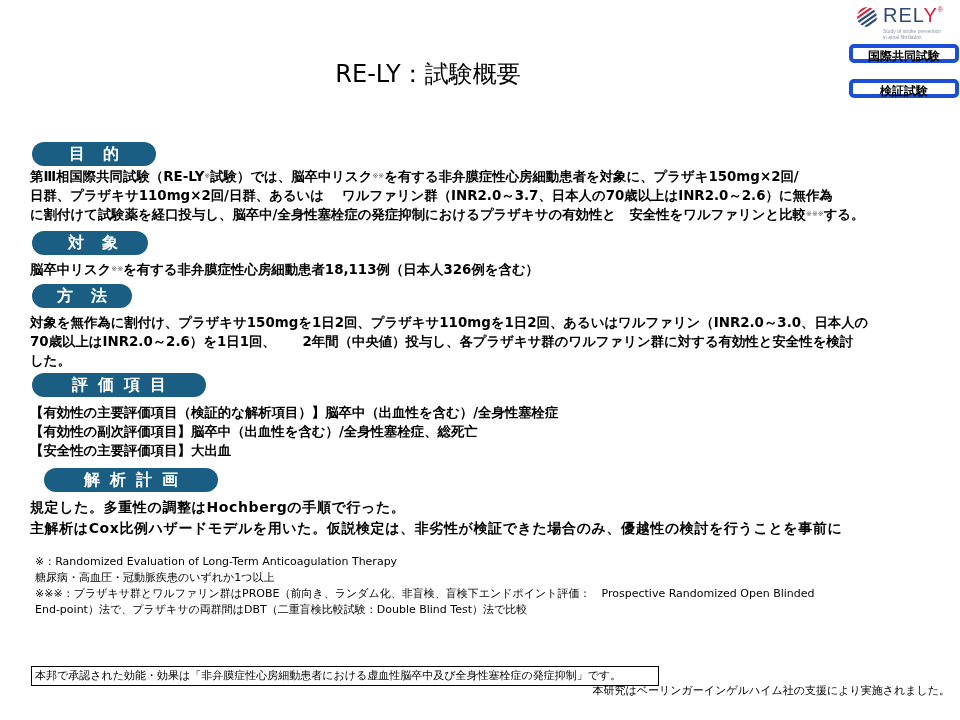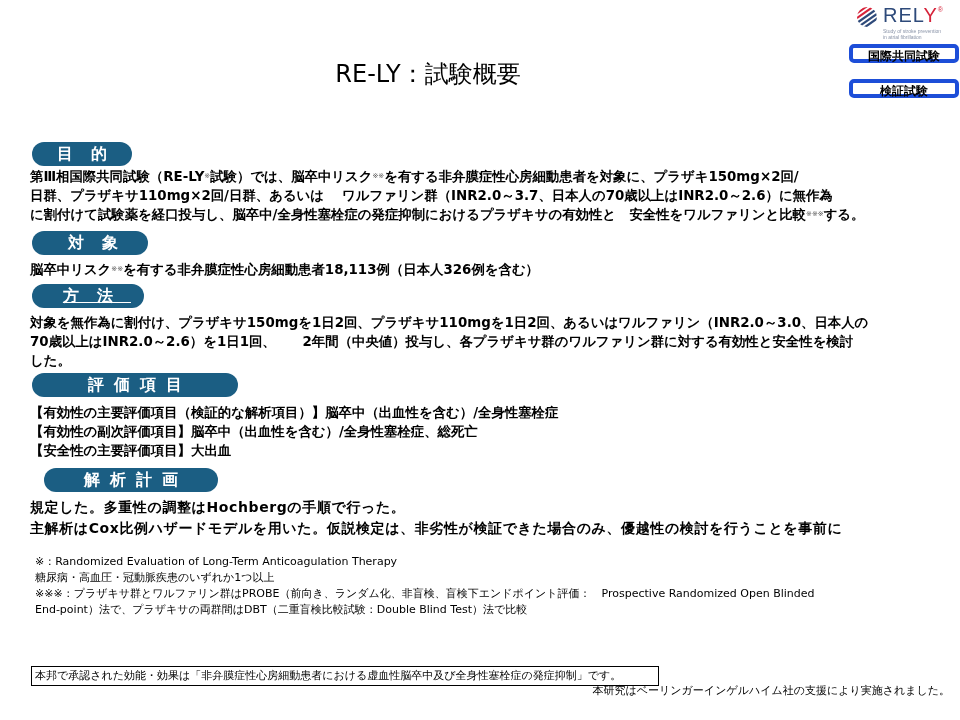--- a/index.html
+++ b/index.html
@@ -13,24 +13,24 @@
   .logo-text sup { font-size: 7px; color: #d6233a; vertical-align: top; position: relative; top: 2px; }
   .logo-sub { position: absolute; left: 27px; top: 24px; font-family: "Liberation Sans", sans-serif; font-size: 5px; line-height: 6px; color: #8a94a8; white-space: nowrap; }
 
   .tag { position: absolute; left: 849px; width: 110px; height: 19px; border: 4px solid #1d4ed8; border-radius: 5px; font-size: 12px; text-align: center; line-height: 17px; font-weight: bold; background: #fff; }
   .tag1 { top: 44px; }
   .tag2 { top: 79px; }
 
   .title { position: absolute; left: 0; width: 856px; top: 52px; text-align: center; font-family: "DejaVu Sans", sans-serif; font-weight: normal; font-size: 24px; line-height: 44px; }
 
   .badge { position: absolute; left: 32px; height: 24px; background: #1b5e83; color: #fff; border-radius: 12px; font-weight: bold; font-size: 16px; line-height: 24px; text-align: center; letter-spacing: 18px; padding-left: 18px; }
-  .b1 { top: 142px; width: 100px; }
+  .b1 { top: 142px; width: 124px; }
   .b2 { top: 231px; width: 116px; padding-left: 24px; }
-  .b3 { top: 284px; width: 112px; text-decoration: underline; }
-  .b4 { top: 373px; width: 206px; letter-spacing: 10px; padding-left: 10px; }
+  .b3 { top: 284px; width: 100px; }
+  .b4 { top: 373px; width: 174px; letter-spacing: 10px; padding-left: 10px; }
   .b5 { top: 468px; width: 174px; letter-spacing: 10px; padding-left: 10px; margin-left: 12px; }
 
   .body-text { position: absolute; left: 30px; font-weight: bold; font-size: 13.4px; line-height: 19px; white-space: nowrap; }
   .t1 { top: 167px; }
   .t2 { top: 260px; }
   .t3 { top: 313px; }
   .t4 { top: 403px; }
   .t5 { top: 497px; font-size: 14px; line-height: 21px; letter-spacing: 0.6px; }
   .sm { font-size: 7px; vertical-align: top; color: #555; font-weight: normal; }
 

